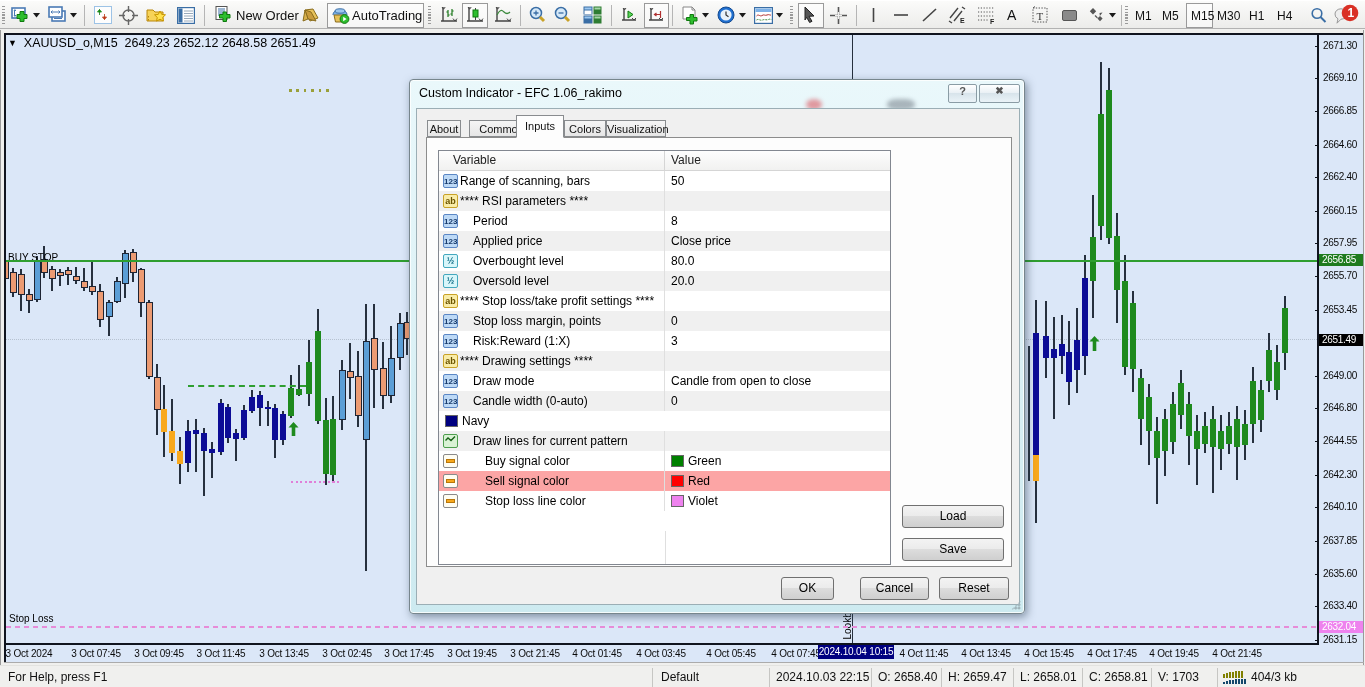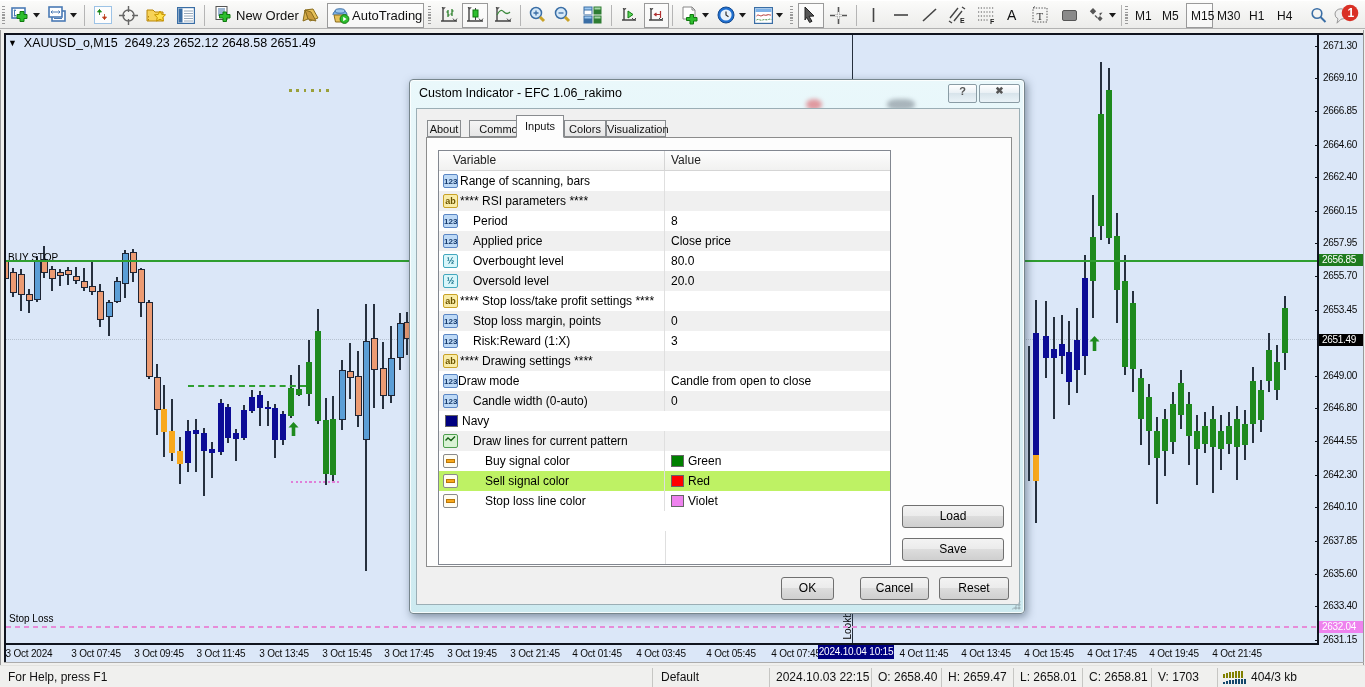--- a/index.html
+++ b/index.html
@@ -572,21 +572,21 @@
 <div class="pl box" style="top:219px;background:#1E7B1E;color:#fff">2656.85</div>
 <div class="pl box" style="top:299px;background:#000;color:#fff">2651.49</div>
 <div class="pl box" style="top:586px;background:#EE82EE;color:#fff">2632.04</div>
 </div>
 <div id="timescale">
 <div class="tl" style="left:-12px">3 Oct 2024</div>
 <div class="tl" style="left:55px">3 Oct 07:45</div>
 <div class="tl" style="left:118px">3 Oct 09:45</div>
 <div class="tl" style="left:180px">3 Oct 11:45</div>
 <div class="tl" style="left:243px">3 Oct 13:45</div>
-<div class="tl" style="left:306px">3 Oct 15:45</div>
+<div class="tl" style="left:306px">3 Oct 02:45</div>
 <div class="tl" style="left:368px">3 Oct 17:45</div>
 <div class="tl" style="left:431px">3 Oct 19:45</div>
 <div class="tl" style="left:494px">3 Oct 21:45</div>
 <div class="tl" style="left:556px">4 Oct 01:45</div>
 <div class="tl" style="left:620px">4 Oct 03:45</div>
 <div class="tl" style="left:690px">4 Oct 05:45</div>
 <div class="tl" style="left:755px">4 Oct 07:45</div>
 <div class="tl" style="left:883px">4 Oct 11:45</div>
 <div class="tl" style="left:945px">4 Oct 13:45</div>
 <div class="tl" style="left:1008px">4 Oct 15:45</div>
@@ -651,20 +651,21 @@
    <div id="tbl">
     <div id="tblhead">
             <div class="h1">Variable</div>
             <div class="h2">Value</div>
           </div>
 <div class="tr" style="background:#FFFFFF">
             <div class="tc1">
               <b class="ic i123">123</b>
               <span style="margin-left:2px">Range of scanning, bars</span>
             </div>
+            <div class="tc2">50</div>
           </div>
 <div class="tr" style="background:#F0F0F0">
             <div class="tc1">
               <b class="ic iab">ab</b>
               <span style="margin-left:2px">**** RSI parameters ****</span>
             </div>
             <div class="tc2"></div>
           </div>
 <div class="tr" style="background:#FFFFFF">
             <div class="tc1">
@@ -718,21 +719,21 @@
 <div class="tr" style="background:#F0F0F0">
             <div class="tc1">
               <b class="ic iab">ab</b>
               <span style="margin-left:2px">**** Drawing settings ****</span>
             </div>
             <div class="tc2"></div>
           </div>
 <div class="tr" style="background:#FFFFFF">
             <div class="tc1">
               <b class="ic i123">123</b>
-              <span style="margin-left:0">Draw mode</span>
+              <span style="margin-left:15px">Draw mode</span>
             </div>
             <div class="tc2">Candle from open to close</div>
           </div>
 <div class="tr" style="background:#F0F0F0">
             <div class="tc1">
               <b class="ic i123">123</b>
               <span style="margin-left:15px">Candle width (0-auto)</span>
             </div>
             <div class="tc2">0</div>
           </div>
@@ -755,21 +756,21 @@
               <b class="ic icol">
                 <u></u>
               </b>
               <span style="margin-left:27px">Buy signal color</span>
             </div>
             <div class="tc2">
               <span class="sw" style="background:#008000"></span>
               <span>Green</span>
             </div>
           </div>
-<div class="tr" style="background:#bef264">
+<div class="tr" style="background:#fca5a5">
             <div class="tc1">
               <b class="ic icol">
                 <u></u>
               </b>
               <span style="margin-left:27px">Sell signal color</span>
             </div>
             <div class="tc2">
               <span class="sw" style="background:#FF0000"></span>
               <span>Red</span>
             </div>

